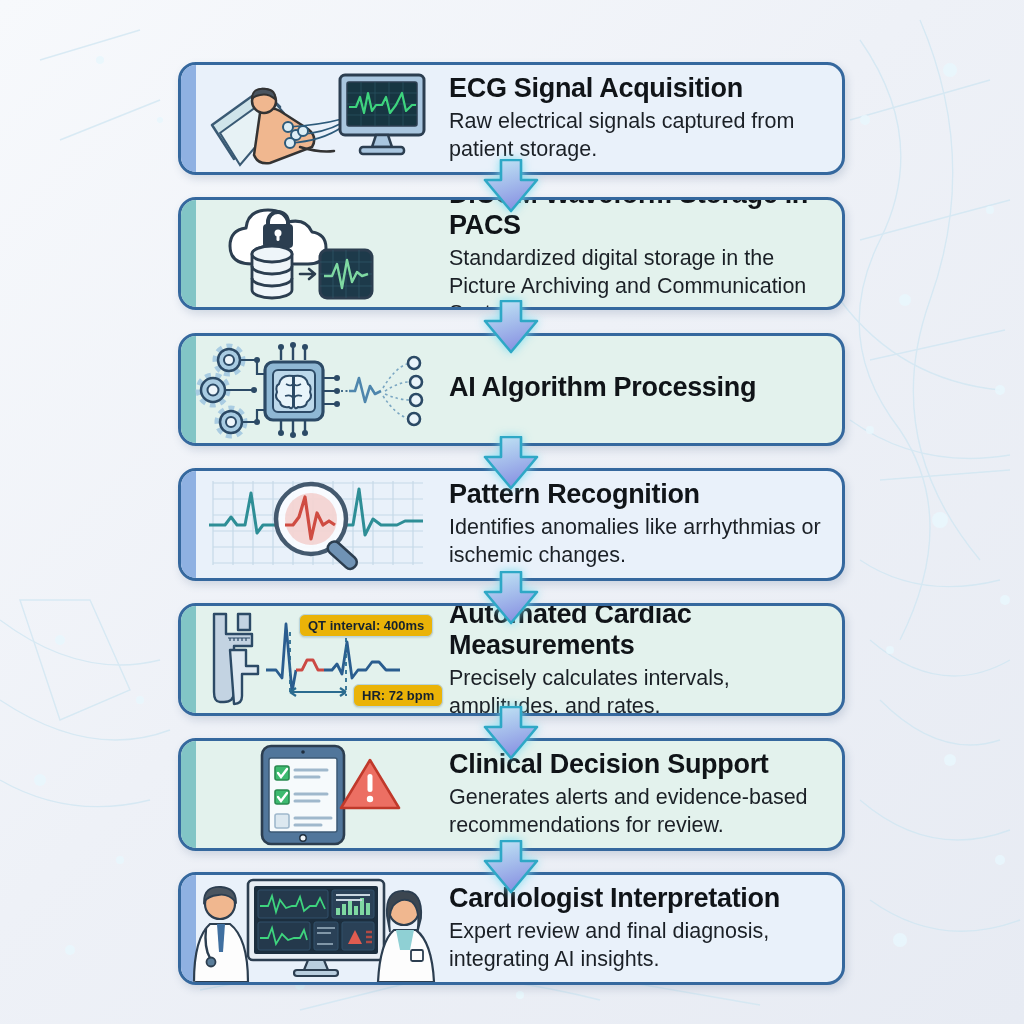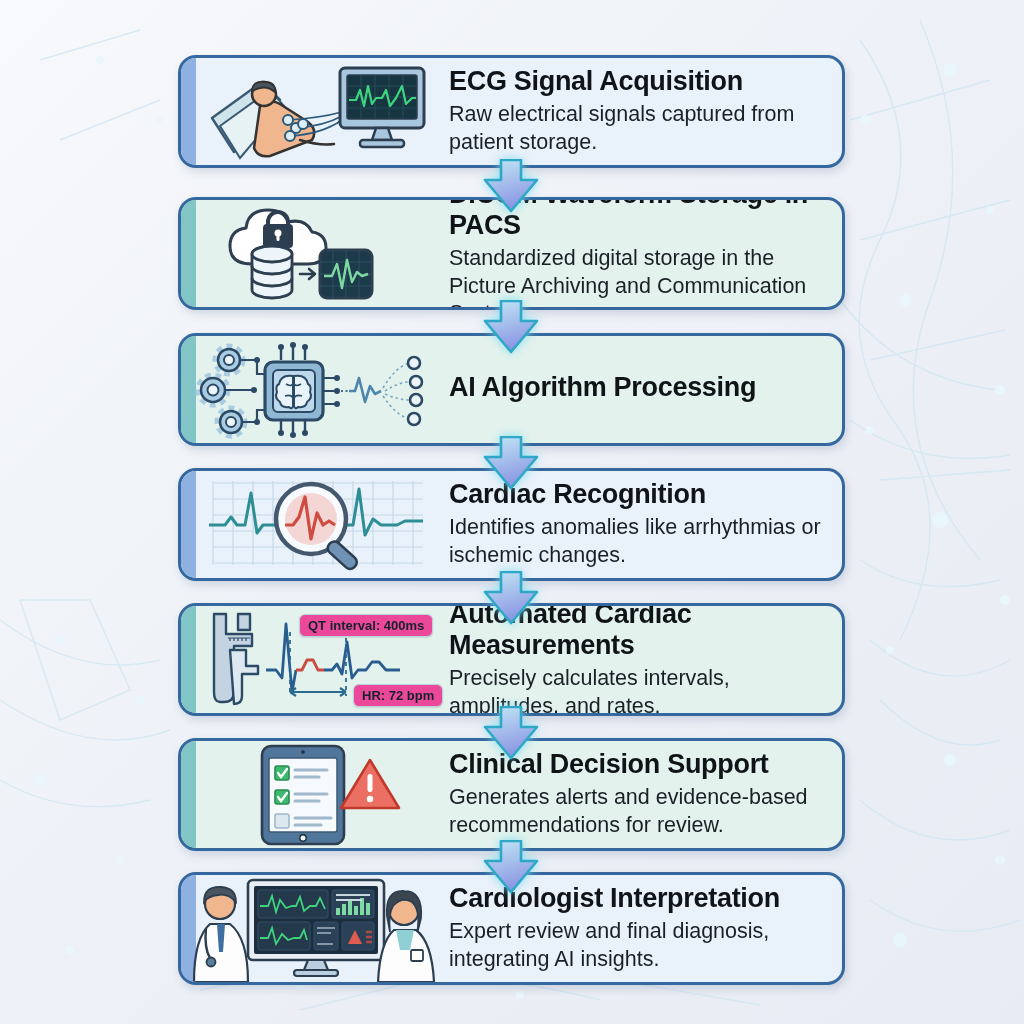--- a/index.html
+++ b/index.html
@@ -17,34 +17,34 @@
     box-sizing:border-box;display:flex;align-items:center;
     box-shadow:2px 4px 8px rgba(60,90,130,.18);
     overflow:hidden;
   }
   .accent-blue{background:#e9f1fa;}
   .accent-teal{background:#e3f2ed;}
   .accent-band{position:absolute;left:0;top:0;bottom:0;width:15px;border-radius:13px 0 0 13px;}
   .accent-blue .accent-band{background:#8fb1e2;}
   .accent-teal .accent-band{background:#82c5c6;}
 
-  .s1{top:0}.s2{top:142px}.s3{top:278px}.s4{top:413px}.s5{top:548px}.s6{top:683px}.s7{top:817px}
+  .s1{top:7px}.s2{top:142px}.s3{top:278px}.s4{top:413px}.s5{top:548px}.s6{top:683px}.s7{top:817px}
 
   .icon-area{position:relative;width:268px;height:100%;flex:0 0 268px;
     display:flex;align-items:center;justify-content:center;}
   .icon-area svg{display:block;}
   .text-area{flex:1;padding-right:14px;}
   .step-title{margin:0 0 4px 0;font-size:27px;font-weight:bold;color:#101418;letter-spacing:-.3px;}
   .step-desc{margin:0;font-size:21.5px;line-height:1.28;color:#1b2026;max-width:400px;}
 
   .flow-arrow{position:absolute;left:303px;width:60px;height:54px;z-index:3;
     filter:drop-shadow(0 0 5px rgba(120,220,240,.9));}
   .a1{top:104px}.a2{top:245px}.a3{top:381px}.a4{top:516px}.a5{top:651px}.a6{top:785px}
 
-  .meas-pill{position:absolute;background:#ec4899;border:1px solid #b8d4de;border-radius:6px;
+  .meas-pill{position:absolute;background:#eab308;border:1px solid #b8d4de;border-radius:6px;
     font-size:13px;font-weight:bold;color:#15222e;padding:3px 8px;white-space:nowrap;
     box-shadow:0 1px 2px rgba(0,0,0,.12);}
   .pill-qt{left:118px;top:8px;}
   .pill-hr{left:172px;top:78px;}
 </style>
 </head>
 <body>
 
 <svg id="plexus" width="1024" height="1024" viewBox="0 0 1024 1024">
   <g stroke="#cfe6f2" stroke-width="1.4" fill="none" opacity="0.75">
@@ -233,21 +233,21 @@
         </g>
         <polyline points="14,52 30,52 36,44 42,52 50,52 56,20 62,60 68,52 80,52" fill="none" stroke="#2e8e96" stroke-width="3" stroke-linejoin="round"></polyline>
         <polyline points="152,52 158,52 164,16 170,62 178,46 186,52 202,52 210,48 228,48" fill="none" stroke="#2e8e96" stroke-width="3" stroke-linejoin="round"></polyline>
         <circle cx="116" cy="46" r="35" fill="rgba(248,252,255,0.92)" stroke="#44596e" stroke-width="4.5"></circle>
         <circle cx="116" cy="46" r="26" fill="rgba(235,120,105,0.28)"></circle>
         <polyline points="90,52 98,52 104,44 110,24 116,66 122,40 128,52 134,48 140,52" fill="none" stroke="#cf4c42" stroke-width="3.2" stroke-linejoin="round"></polyline>
         <rect x="139" y="66" width="34" height="13" rx="6" transform="rotate(42 139 66)" fill="#7093b5" stroke="#2c3e50" stroke-width="2.5"></rect>
       </svg>
     </div>
     <div class="text-area">
-      <h2 class="step-title">Cardiac Recognition</h2>
+      <h2 class="step-title">Pattern Recognition</h2>
       <p class="step-desc">Identifies anomalies like arrhythmias or ischemic changes.</p>
     </div>
   </div>
 
   <div class="step-card accent-teal s5">
     <div class="accent-band"></div>
     <div class="icon-area">
       <svg width="250" height="104" viewBox="0 0 250 104">
         <g stroke="#2c4a66" stroke-width="2.4" stroke-linejoin="round">
           <path d="M24,6 L36,6 L36,26 L62,26 L62,38 L44,38 L44,84 Q44,94 34,94 L30,94 Q24,94 24,84 Z" fill="#c3d3e2"></path>

